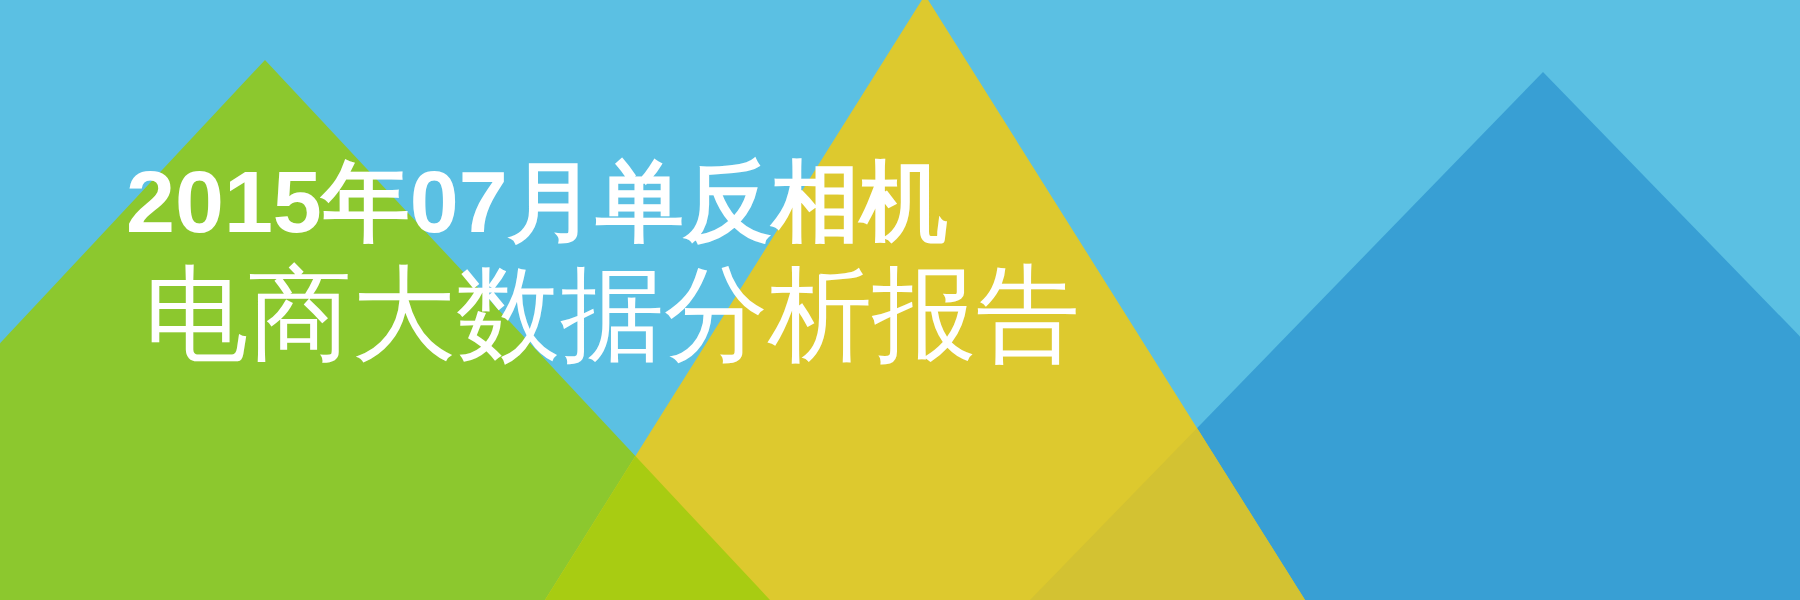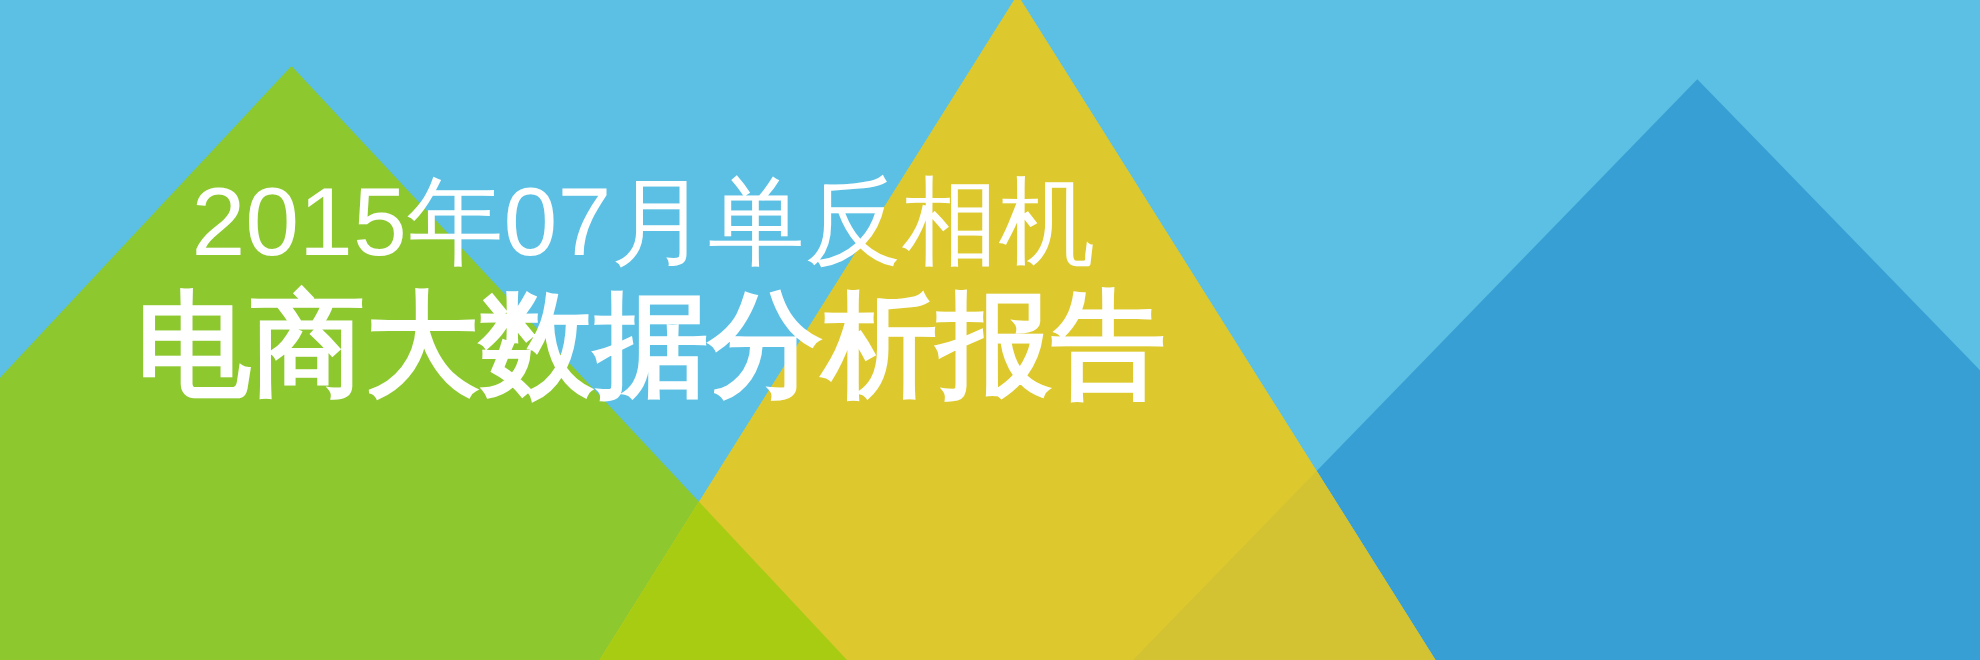--- a/index.html
+++ b/index.html
@@ -34,28 +34,27 @@
     position: absolute;
     color: #ffffff;
     white-space: nowrap;
     line-height: 1;
     letter-spacing: 0px;
   }
   #title-line-1 {
     left: 126px;
     top: 158px;
     font-size: 88px;
-    font-weight: 400;
-    margin-left: 48px;
+    font-weight: 700;
   }
   #title-line-2 {
-    left: 124px;
+    left: 144px;
     top: 262px;
     font-size: 104px;
-    font-weight: 700;
+    font-weight: 400;
   }
 </style>
 </head>
 <body>
 
 <div id="banner">
 
   <svg id="bg-svg" viewBox="0 0 1800 600" preserveAspectRatio="none">
 
     <rect x="0" y="0" width="1800" height="600" fill="#5BC0E3"></rect>

